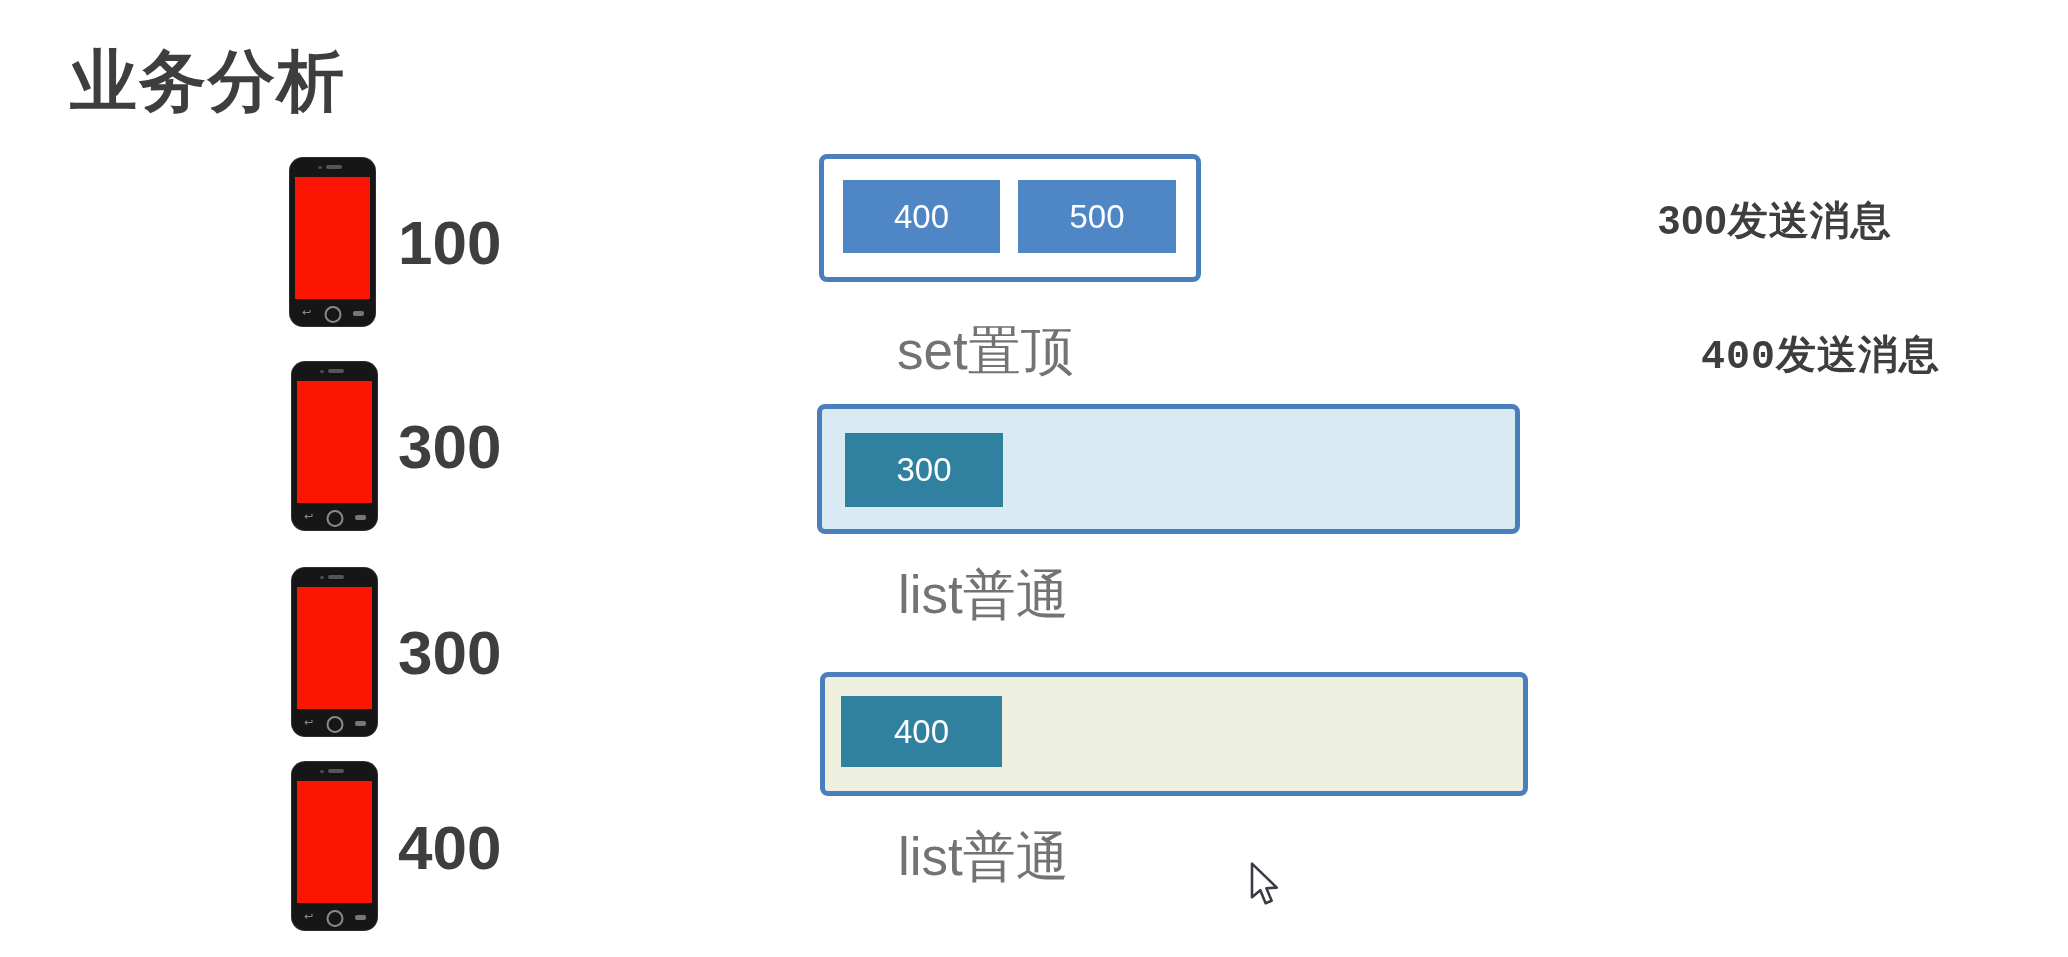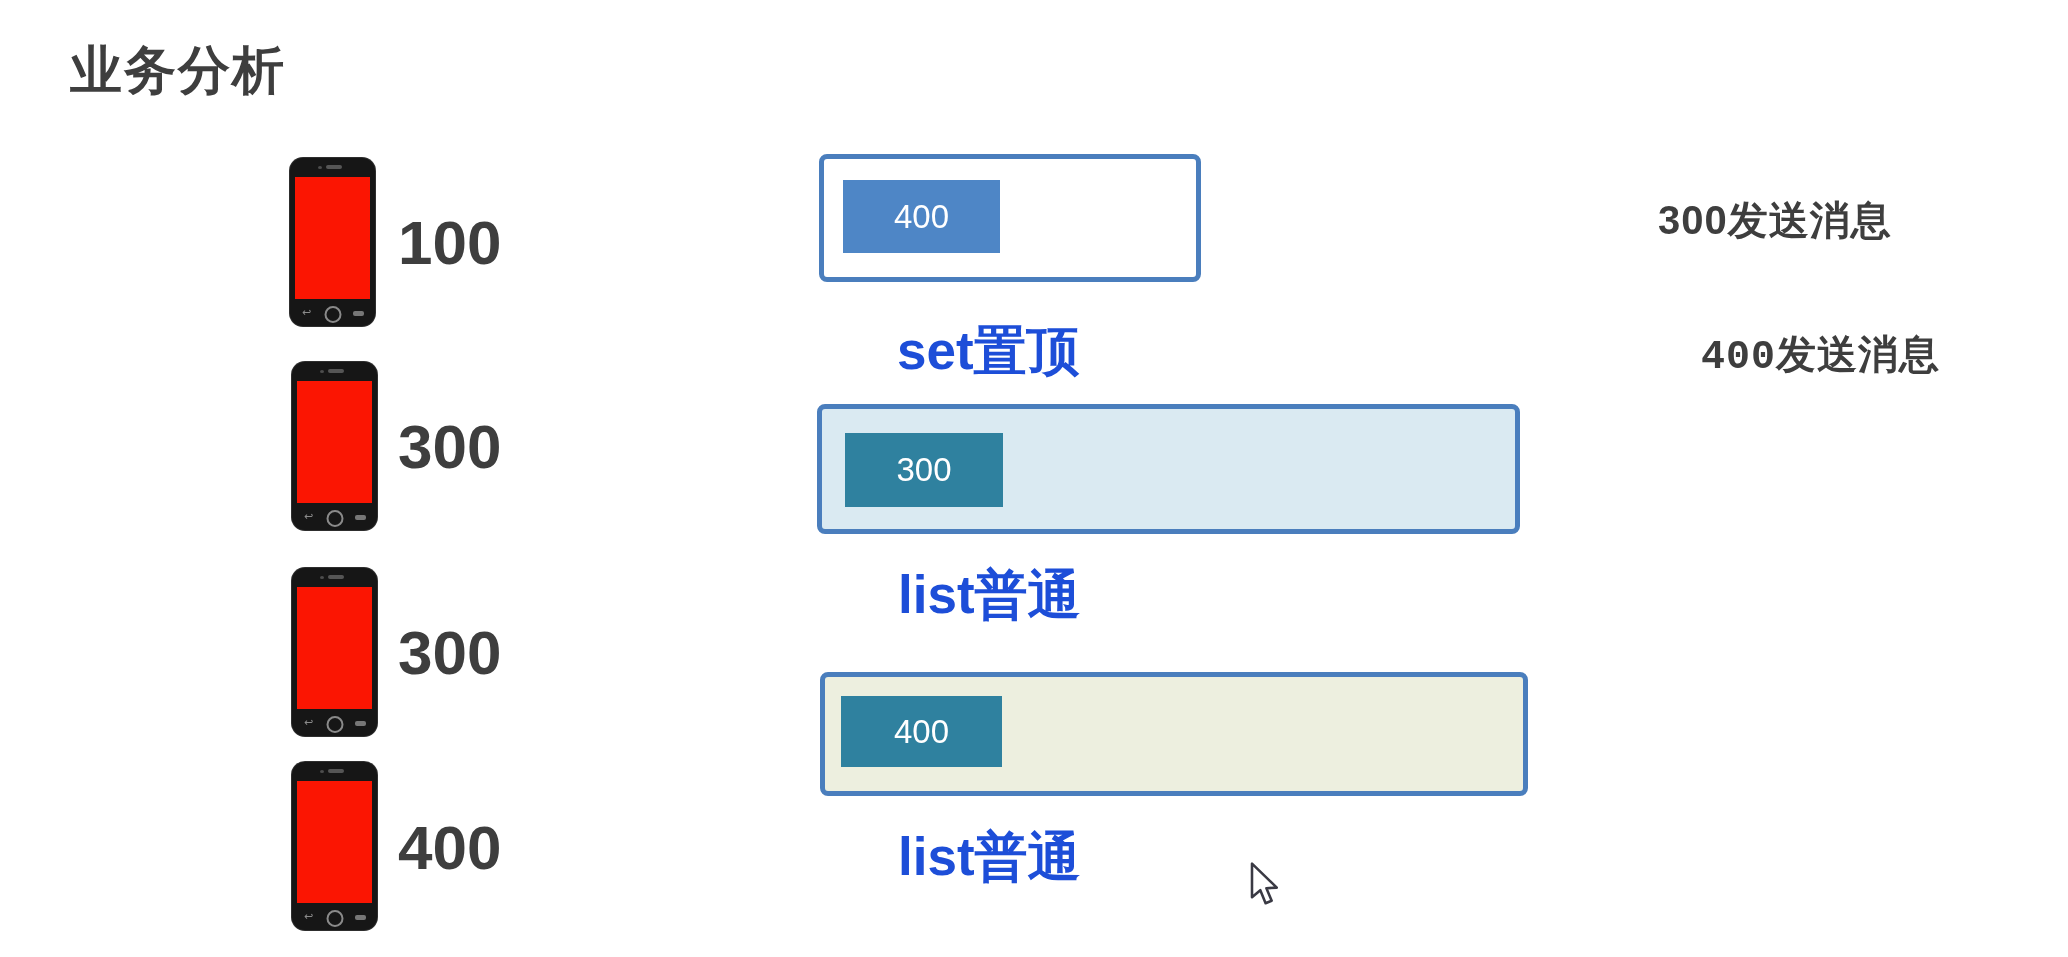--- a/index.html
+++ b/index.html
@@ -2,21 +2,21 @@
 <html><head>
 <meta charset="utf-8">
 <style>
   html,body{margin:0;padding:0;}
   body{
     width:2068px;height:957px;position:relative;background:#ffffff;overflow:hidden;
     font-family:"Liberation Sans","DejaVu Sans",sans-serif;
   }
   .abs{position:absolute;}
   .page-title{
-    left:70px;top:36px;font-size:52px;font-weight:bold;color:#3e3e3e;letter-spacing:2px;
+    left:70px;top:36px;font-size:67px;font-weight:bold;color:#3e3e3e;letter-spacing:2px;
   }
   
   .phone{
     width:85px;height:168px;background:#161616;border-radius:13px;
     box-shadow:0 0 0 1px #2e2e2e;
   }
   .phone .screen{
     position:absolute;left:5px;right:5px;top:19px;bottom:27px;background:#fb1502;
   }
   .phone .camera-dot{
@@ -45,21 +45,21 @@
   .gb-white{background:#ffffff;}
   .gb-lightblue{background:#daeaf2;}
   .gb-cream{background:#edefdf;}
   .item-box{
     position:absolute;display:flex;align-items:center;justify-content:center;
     color:#ffffff;font-size:33px;font-weight:400;
   }
   .item-blue{background:#4e86c6;}
   .item-teal{background:#2f819f;}
   .group-label{
-    font-size:53px;font-weight:bold;color:#1d4ed8;line-height:1.1;
+    font-size:53px;font-weight:normal;color:#737373;line-height:1.1;
   }
   
   .note{
     font-size:40px;font-weight:bold;color:#3e3e3e;line-height:1;letter-spacing:1px;
   }
   
   .cursor{width:40px;height:48px;}
 </style>
 </head>
 <body>
@@ -101,20 +101,21 @@
   <div class="speaker"></div>
   <div class="screen"></div>
   <div class="back-icon">↩</div>
   <div class="home-button"></div>
   <div class="menu-icon"></div>
 </div>
 <div class="abs phone-label" style="left:398px;top:817px;">400</div>
 
 <div class="abs group-box gb-white" style="left:819px;top:154px;width:382px;height:128px;">
   <div class="item-box item-blue" style="left:19px;top:21px;width:157px;height:73px;">400</div>
+  <div class="item-box item-blue" style="left:194px;top:21px;width:158px;height:73px;">500</div>
 </div>
 <div class="abs group-label" style="left:897px;top:322px;">set置顶</div>
 
 <div class="abs group-box gb-lightblue" style="left:817px;top:404px;width:703px;height:130px;">
   <div class="item-box item-teal" style="left:23px;top:24px;width:158px;height:74px;">300</div>
 </div>
 <div class="abs group-label" style="left:898px;top:566px;">list普通</div>
 
 <div class="abs group-box gb-cream" style="left:820px;top:672px;width:708px;height:124px;">
   <div class="item-box item-teal" style="left:16px;top:19px;width:161px;height:71px;">400</div>

